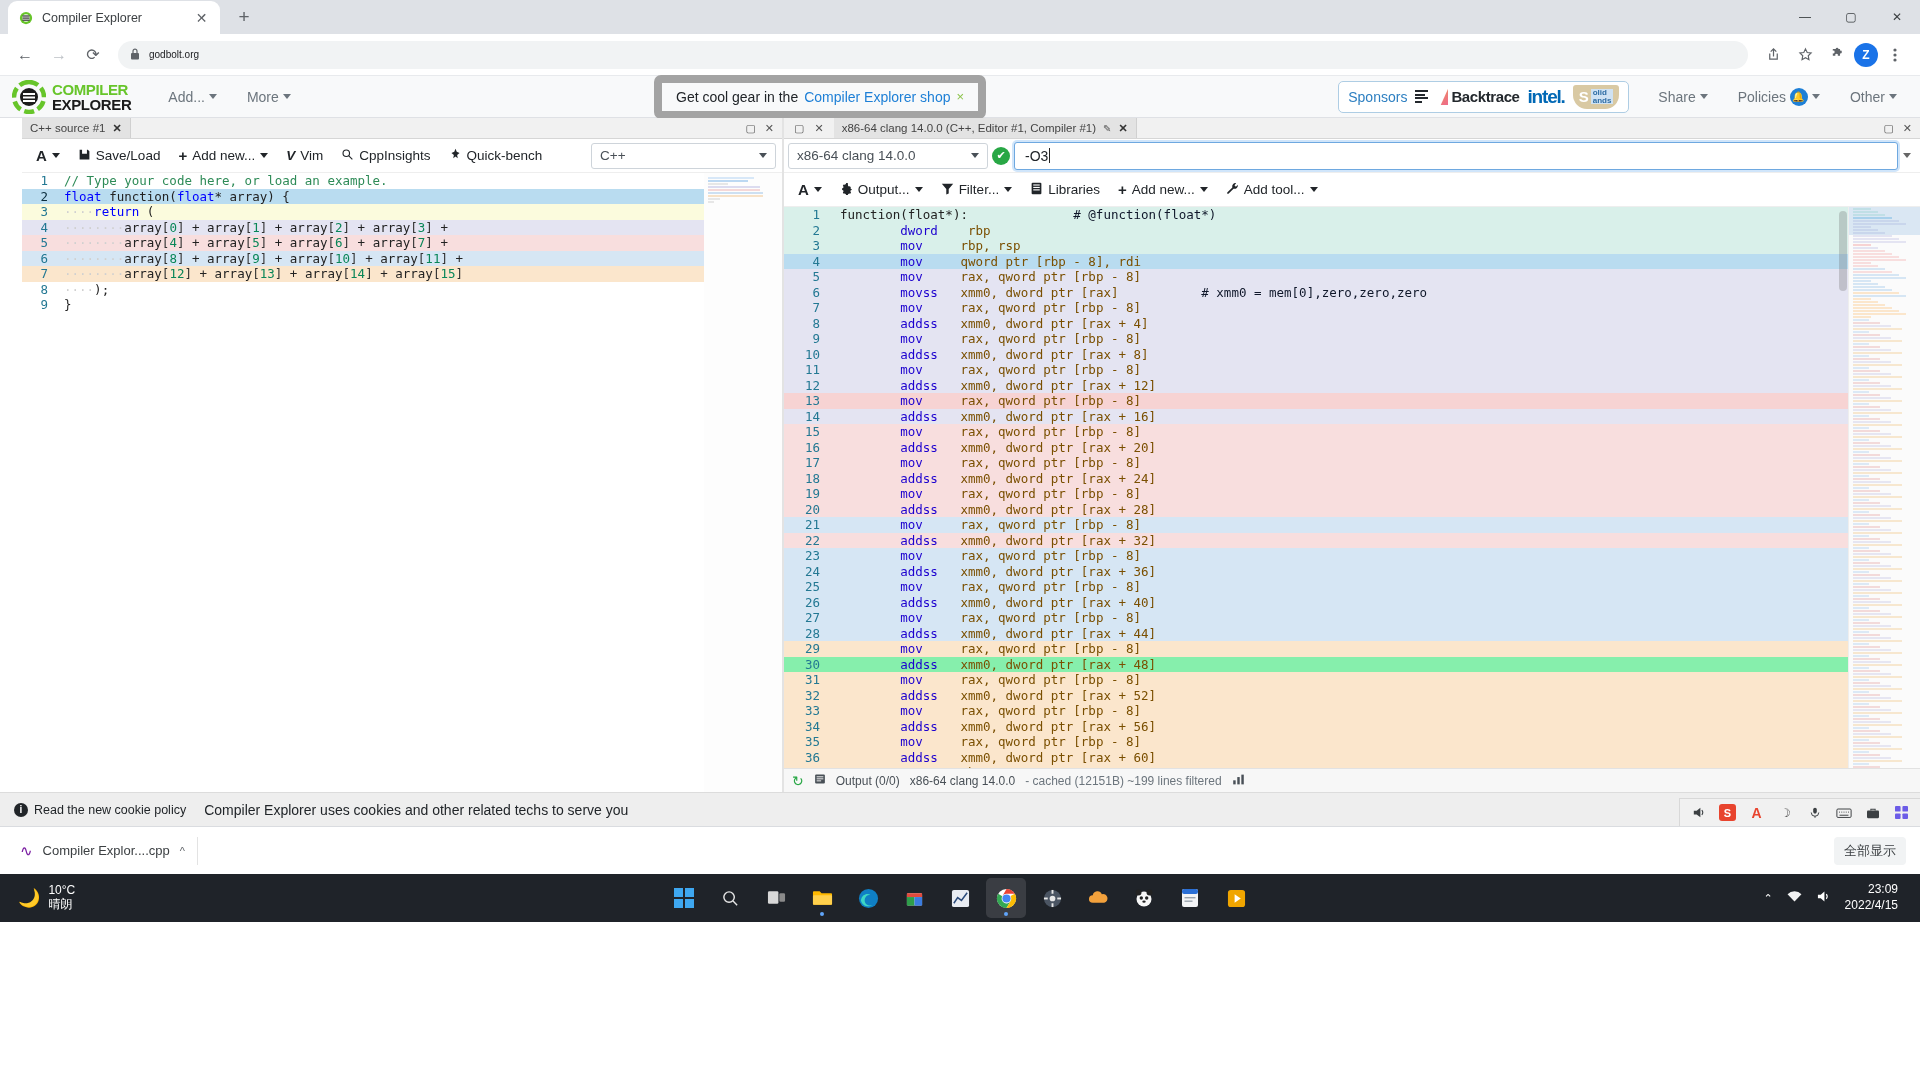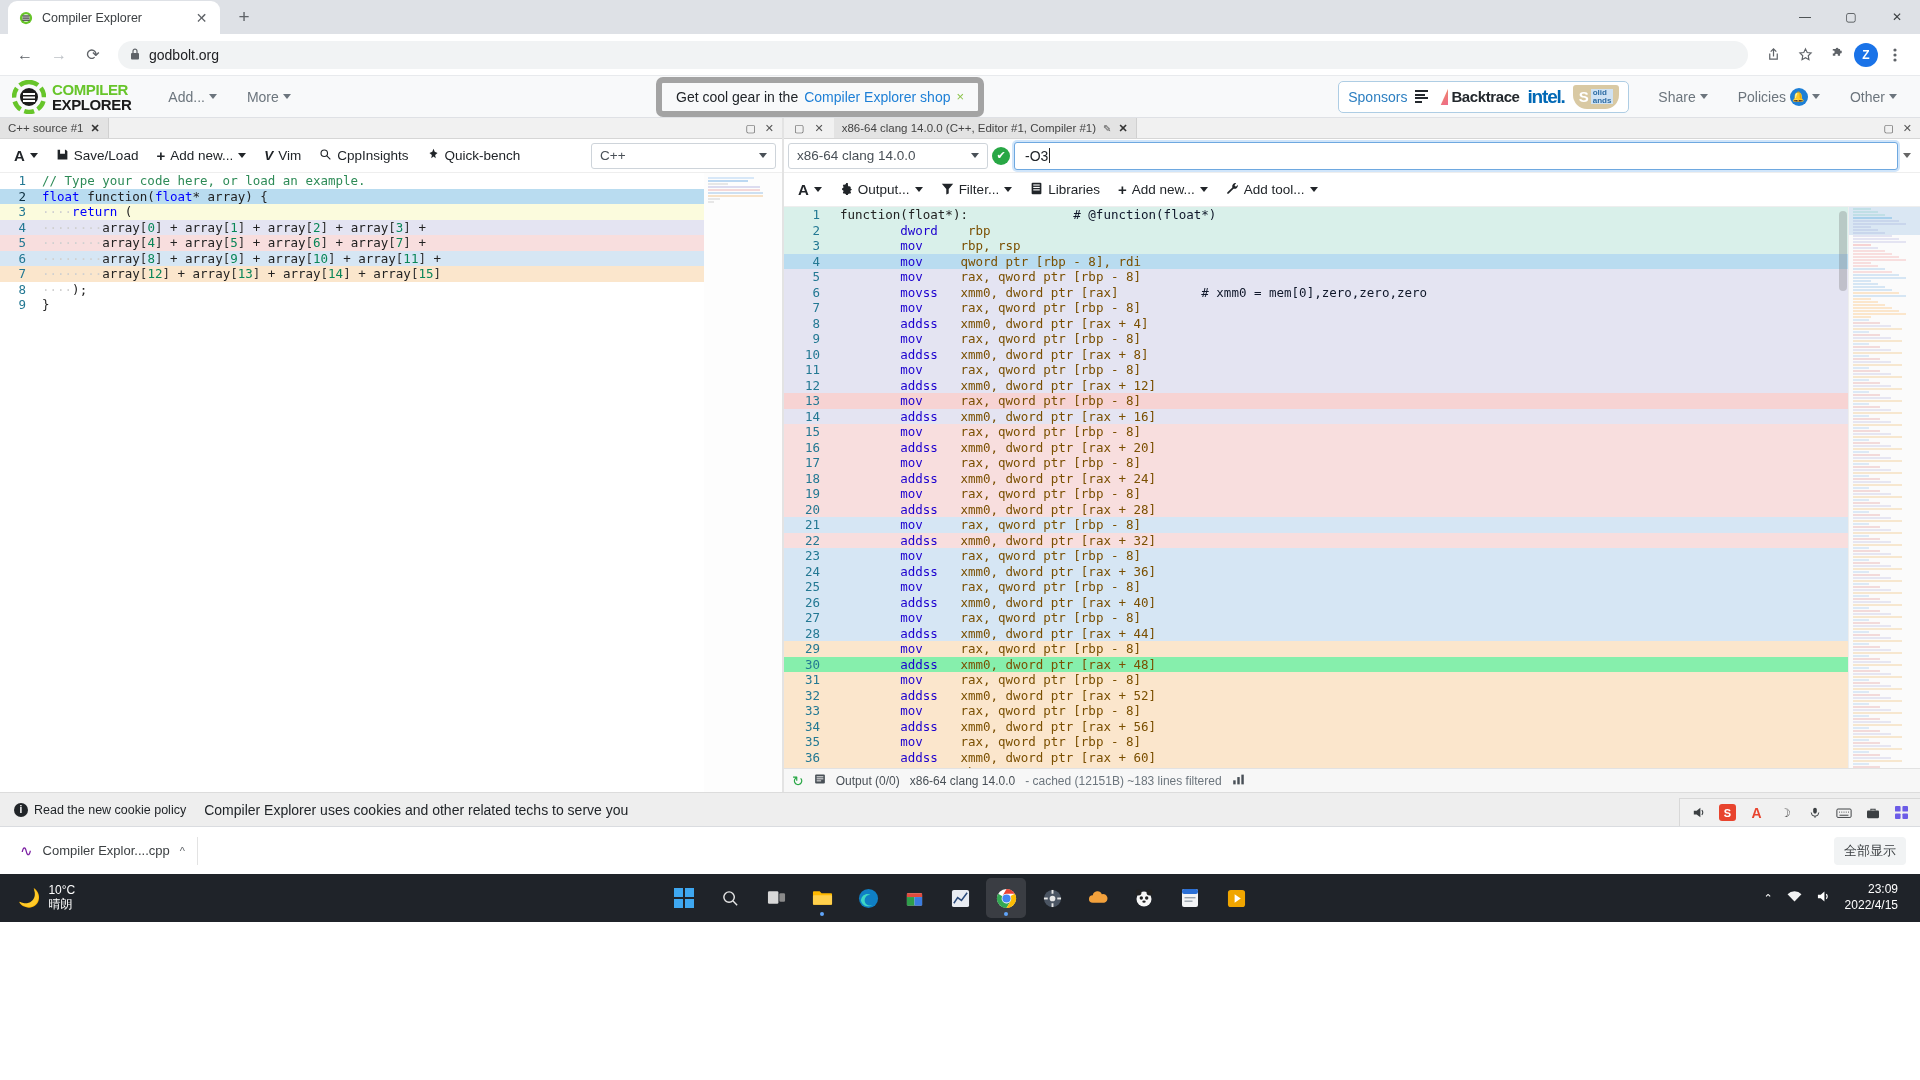--- a/index.html
+++ b/index.html
@@ -92,21 +92,21 @@
     flex: 1;
     height: 28px;
     background: #f1f3f4;
     border-radius: 14px;
     display: flex;
     align-items: center;
     padding: 0 12px;
     gap: 9px;
     margin: 0 6px;
     color: #202124;
-    font-size: 14px;
+    font-size: 10px;
   }
   .lock-icon { font-size: 11px; color: #5f6368; }
   .omni-right { display: flex; align-items: center; gap: 2px; }
   .profile-av {
     width: 24px; height: 24px; border-radius: 50%;
     background: #1a73e8; color: #fff;
     display: flex; align-items: center; justify-content: center;
     font-size: 12px; font-weight: bold;
   }
 
@@ -125,21 +125,21 @@
   .ce-logo-txt .l1 { font-size: 15px; font-weight: bold; color: #67c52a; letter-spacing: -0.4px; display: block; }
   .ce-logo-txt .l2 { font-size: 15px; font-weight: bold; color: #1b1b1b; letter-spacing: -0.4px; display: block; }
   .navlink {
     color: #6c757d; font-size: 14px;
     padding: 6px 11px; display: flex; align-items: center; gap: 4px;
     white-space: nowrap;
   }
   .caret { border-left:4px solid transparent; border-right:4px solid transparent; border-top:5px solid currentColor; display:inline-block; }
   .shop-banner {
     margin-left: auto; margin-right: auto;
-    border: 6px solid #a3a3a3;
+    border: 8px solid #a3a3a3;
     border-radius: 7px;
     background: #f8f9fa;
     padding: 6px 14px;
     font-size: 14px;
     color: #212529;
     display: flex; align-items: center; gap: 6px;
     white-space: nowrap;
   }
   .shop-banner a { color: #1d7fd6; text-decoration: none; }
   .shop-x { color: #8bc34a; font-size: 13px; }
@@ -175,21 +175,21 @@
   .ss-w span { display:block; font-size:8px; color:#2e6da4; background:#cfe2f3; padding:0 2px; font-weight:bold; }
 
   
   .workspace {
     position: relative;
     height: 674px;
     background: #f5f5f5;
     display: flex;
   }
   .pane { display: flex; flex-direction: column; background: #fff; }
-  .pane-left  { width: 784px; border-right: 2px solid #e3e3e3; }
+  .pane-left  { width: 784px; border-right: 2px solid #e3e3e3; padding-left: 22px; }
   .pane-right { flex: 1; }
 
   .pane-tabbar {
     height: 21px;
     background: #f1f1f1;
     display: flex;
     align-items: stretch;
     border-bottom: 1px solid #d6d6d6;
     position: relative;
   }
@@ -937,21 +937,21 @@
     <div class="pane-status">
       <span style="color:#28a745;font-size:14px;">↻</span>
       <span><svg width="12" height="12" viewBox="0 0 16 16" fill="#495057">
             <rect x="1.5" y="2" width="13" height="12" rx="1.4"></rect>
             <rect x="3.5" y="4.5" width="9" height="1.2" fill="#fff"></rect>
             <rect x="3.5" y="7.2" width="9" height="1.2" fill="#fff"></rect>
             <rect x="3.5" y="9.9" width="6" height="1.2" fill="#fff"></rect>
           </svg></span>
       <span>Output (0/0)</span>
       <span>x86-64 clang 14.0.0</span>
-      <span class="cached">- cached (12151B) ~183 lines filtered</span>
+      <span class="cached">- cached (12151B) ~199 lines filtered</span>
       <span><svg width="13" height="13" viewBox="0 0 16 16" fill="#495057">
             <rect x="1.5" y="9" width="3" height="5"></rect>
             <rect x="6.5" y="5" width="3" height="9"></rect>
             <rect x="11.5" y="2" width="3" height="12"></rect>
           </svg></span>
     </div>
   </div>
 </div>
 
 <div class="cookie-bar">

